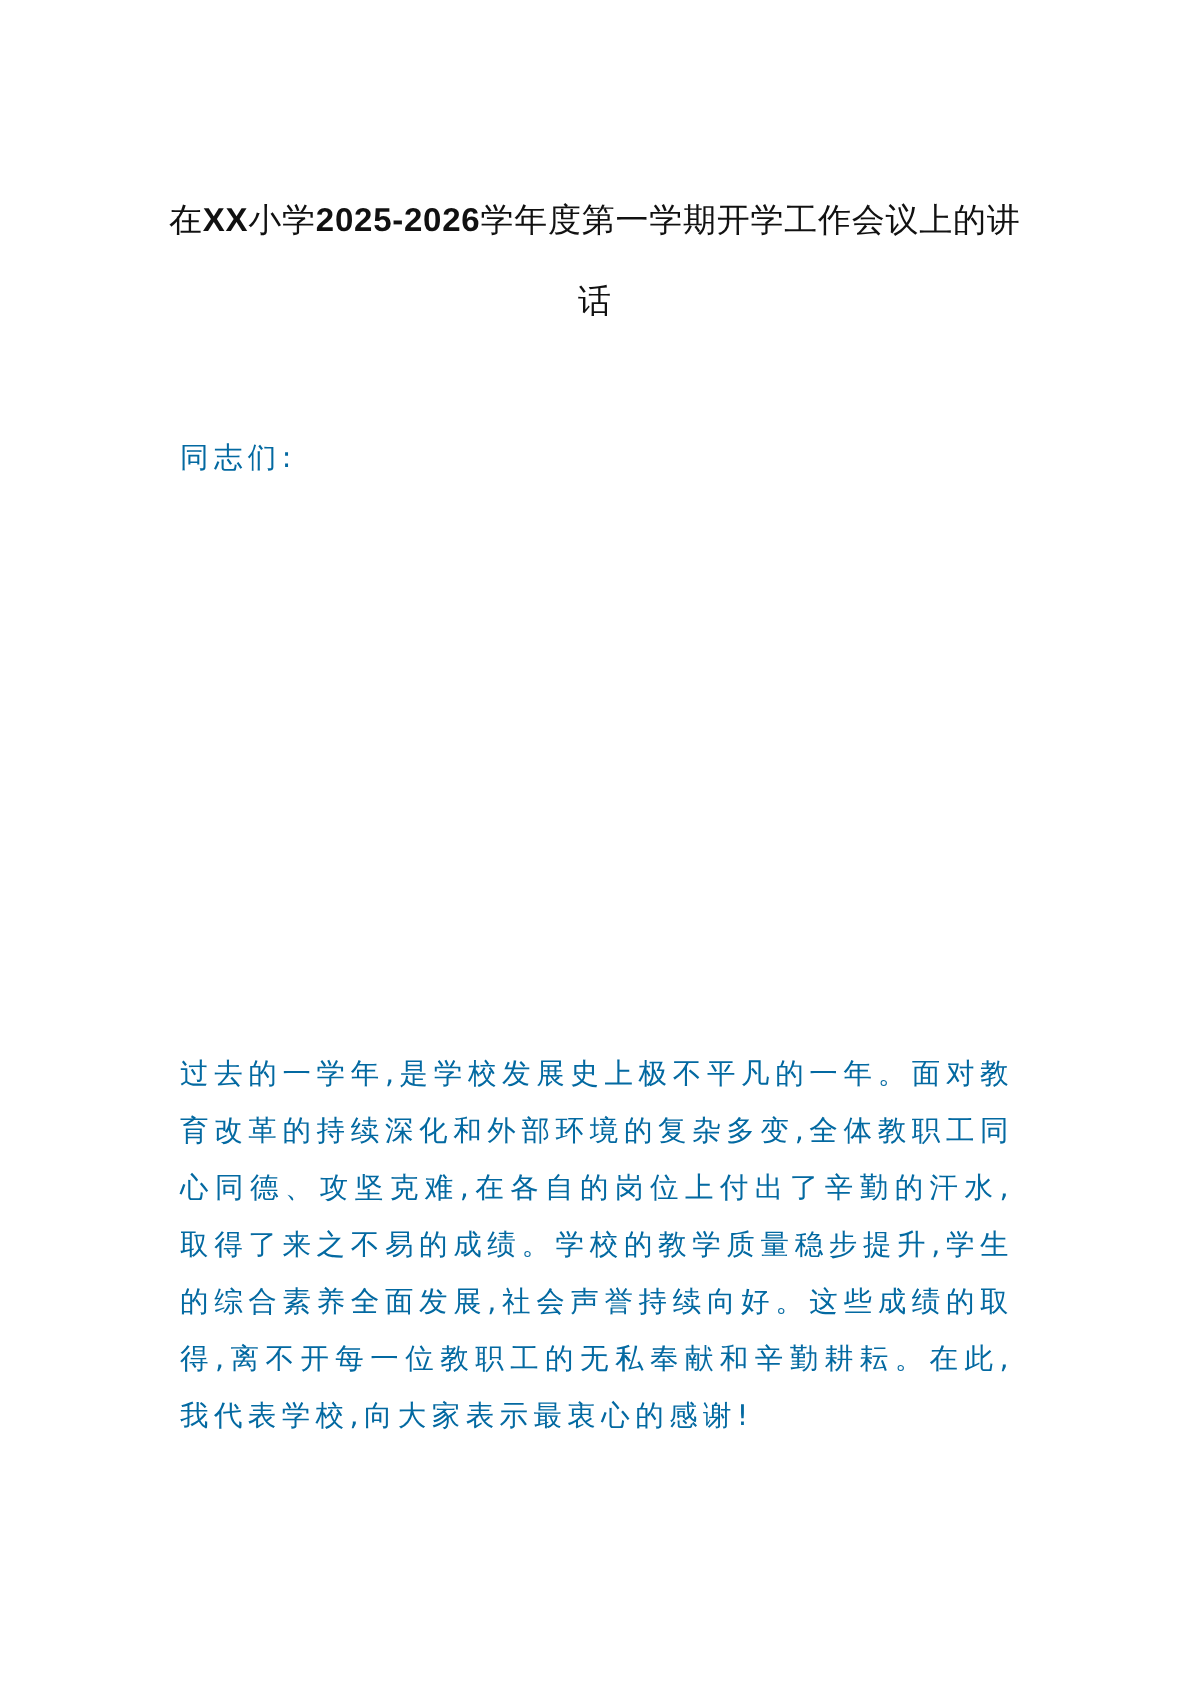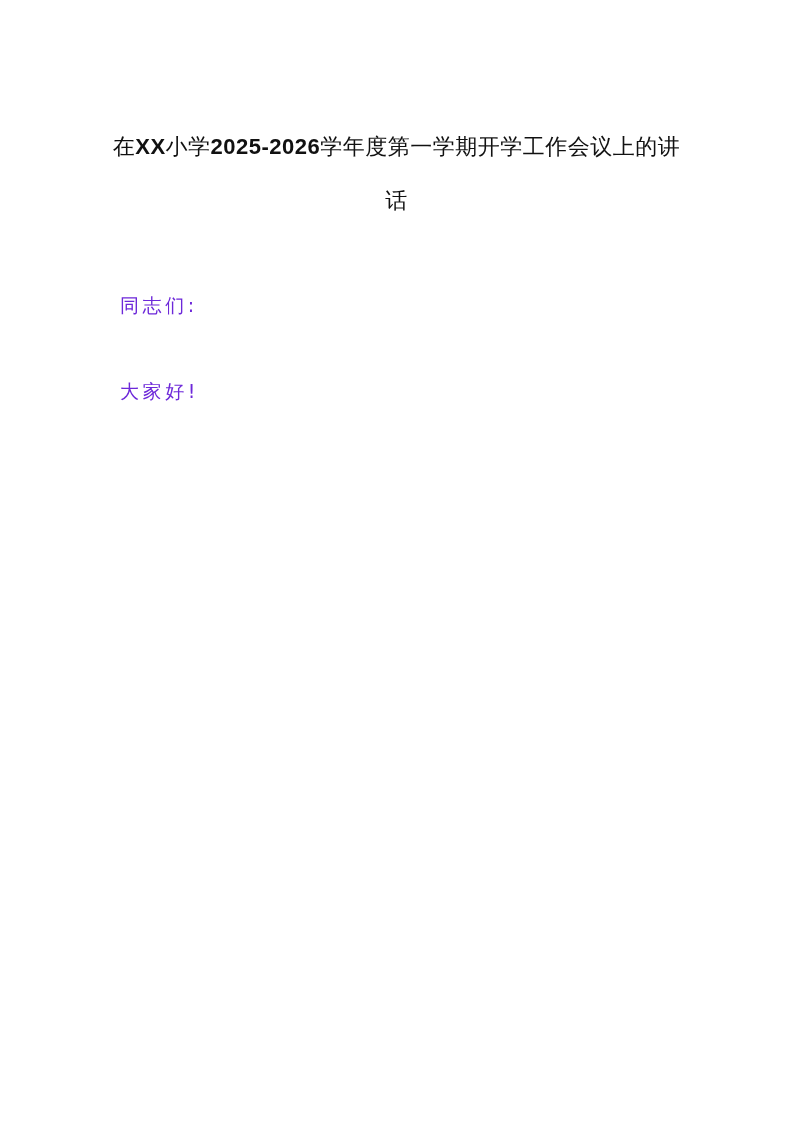--- a/index.html
+++ b/index.html
@@ -40,32 +40,32 @@
       font-weight: bold;
     }
     .body-text {
       position: absolute;
       left: 120px;
       width: 556px;
       font-size: 19px;
       line-height: 38px;
       letter-spacing: 3.6px;
       margin: 0;
-      color: #6d28d9;
+      color: #0369a1;
       text-align: justify;
     }
     .salutation { top: 286px; }
     .greeting { top: 372px; }
     .para1 { top: 456px; }
     .para2 { top: 697px; }
   </style>
 </head>
 <body>
 
 <div class="page">
   <h1 class="title"><span>在</span><span class="bold">XX</span><span>小学</span><span class="bold">2025-2026</span><span>学年度第一学期开学工作会议上的讲话</span></h1>
 
   <p class="body-text salutation">同志们:</p>
 
-  <p class="body-text greeting">大家好!</p>
 
 
+  <p class="body-text para2">过去的一学年,是学校发展史上极不平凡的一年。面对教育改革的持续深化和外部环境的复杂多变,全体教职工同心同德、攻坚克难,在各自的岗位上付出了辛勤的汗水,取得了来之不易的成绩。学校的教学质量稳步提升,学生的综合素养全面发展,社会声誉持续向好。这些成绩的取得,离不开每一位教职工的无私奉献和辛勤耕耘。在此,我代表学校,向大家表示最衷心的感谢!</p>
 </div>
 
 </body></html>

